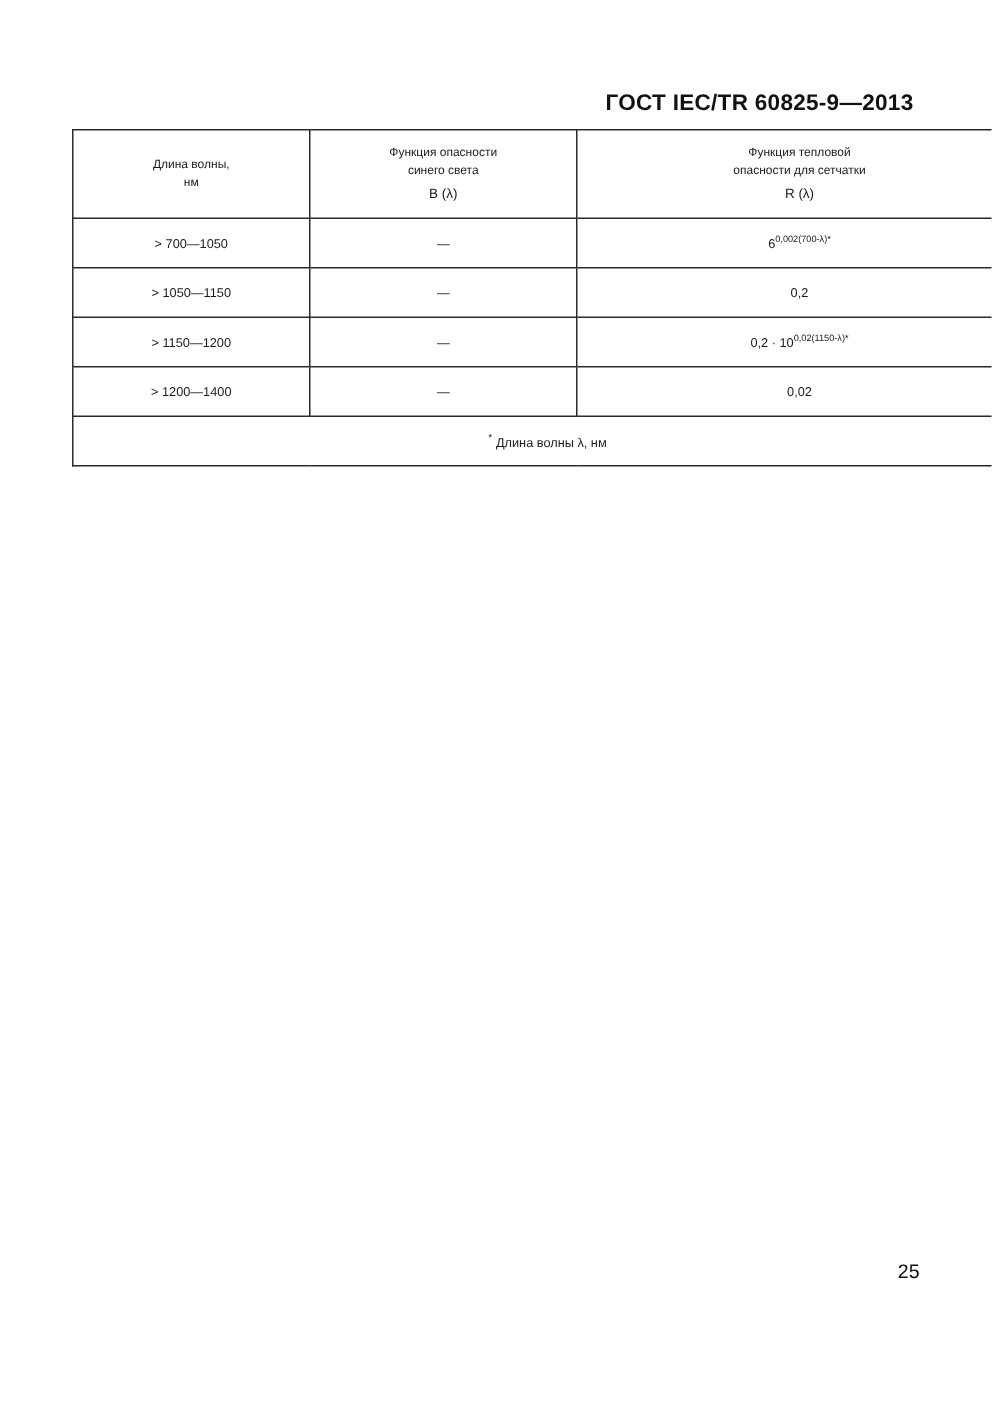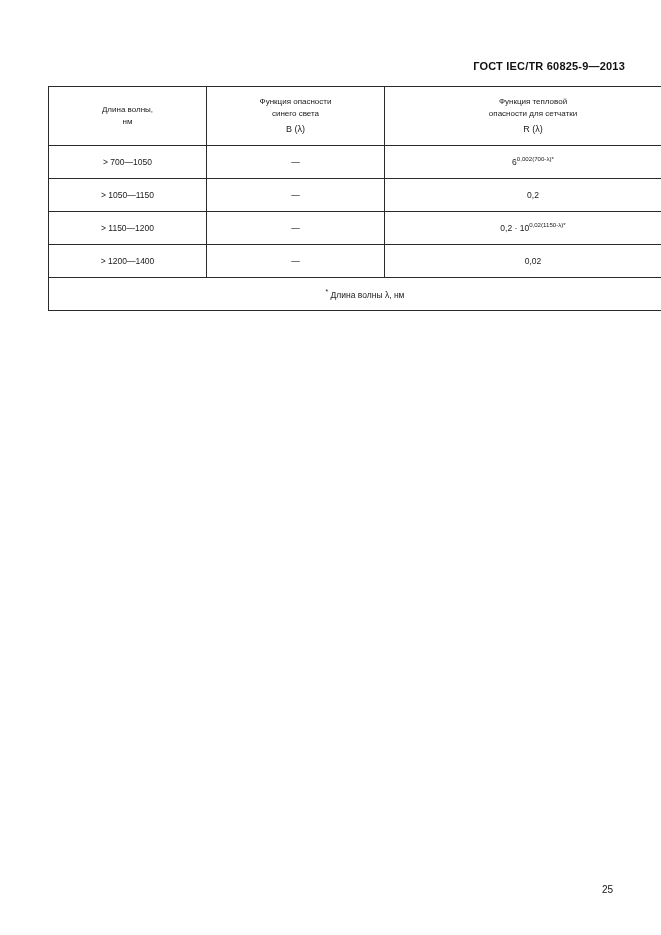--- a/index.html
+++ b/index.html
@@ -17,22 +17,22 @@
   }
   .page {
     position: absolute;
     top: 0; left: 0;
     width: 661px;
     height: 935px;
   }
   .doc-header {
     position: absolute;
     top: 60px;
-    right: 36px;
-    font-size: 11px;
+    right: 52px;
+    font-size: 15px;
     font-weight: bold;
     letter-spacing: 0.2px;
     color: #111;
     white-space: nowrap;
   }
   .table-wrap {
     position: absolute;
     top: 86px;
     left: 48px;
     width: 534px;
@@ -78,22 +78,22 @@
   .footnote-row td {
     text-align: left;
     padding-left: 14px;
     height: 26px;
     font-size: 8.5px;
   }
   .note-star { vertical-align: super; font-size: 0.8em; }
   .page-number {
     position: absolute;
     right: 48px;
-    top: 884px;
-    font-size: 10px;
+    top: 840px;
+    font-size: 13px;
     color: #111;
   }
 </style>
 </head>
 <body>
 
 <div class="page">
 
   <div class="doc-header">ГОСТ IEC/TR 60825-9—2013</div>
 

